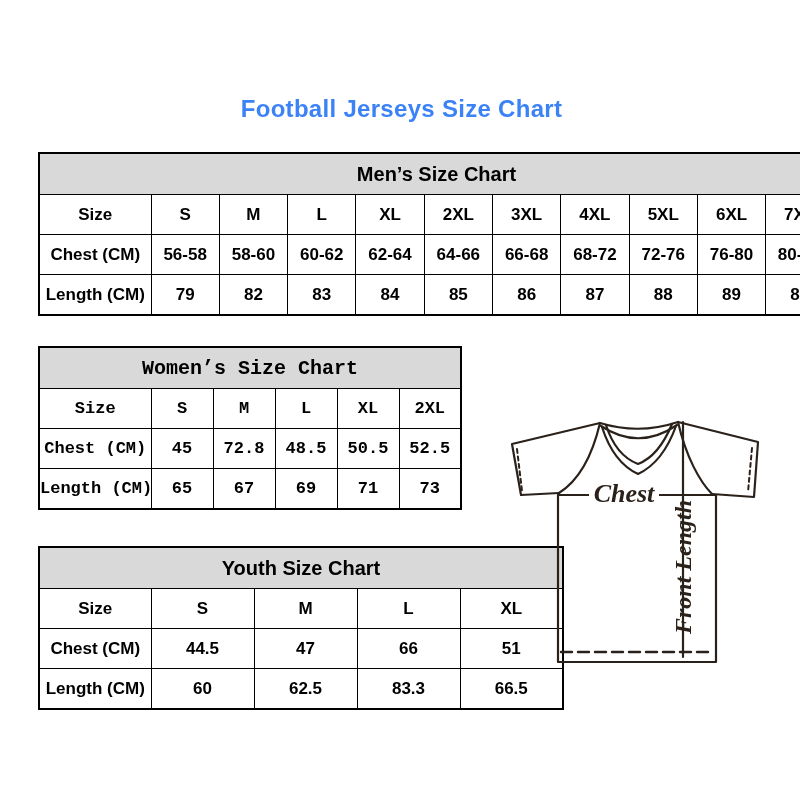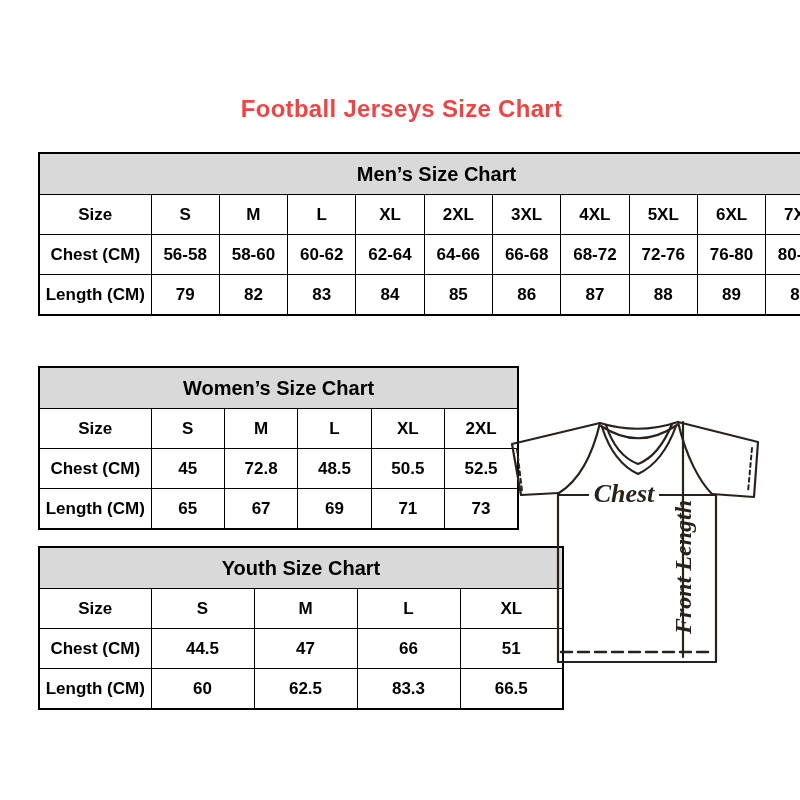--- a/index.html
+++ b/index.html
@@ -18,21 +18,21 @@
   }
   .page-title {
     position: absolute;
     left: 38px;
     top: 95px;
     width: 727px;
     text-align: center;
     font-size: 24px;
     font-weight: bold;
     letter-spacing: 0.3px;
-    color: #ef4444;
+    color: #3b82f6;
   }
   table.size-table {
     position: absolute;
     border-collapse: collapse;
     table-layout: fixed;
     background: #ffffff;
     border: 2px solid #000000;
   }
   table.size-table th,
   table.size-table td {
@@ -50,21 +50,21 @@
     background: #d9d9d9;
     font-size: 20px;
     height: 40px;
   }
   table.size-table tbody th,
   table.size-table tbody td {
     height: 39px;
     background: #ffffff;
   }
   #mens-table   { left: 38px; top: 152px; width: 797px; }
-  #womens-table { left: 38px; top: 366px; width: 481px; }
+  #womens-table { left: 38px; top: 346px; width: 424px; font-family: Liberation Mono, monospace; }
   #youth-table  { left: 38px; top: 546px; width: 526px; }
   .jersey-wrap {
     position: absolute;
     left: 502px;
     top: 409px;
     width: 268px;
     height: 262px;
   }
   .jersey-wrap svg { display: block; }
   .measure-label {

